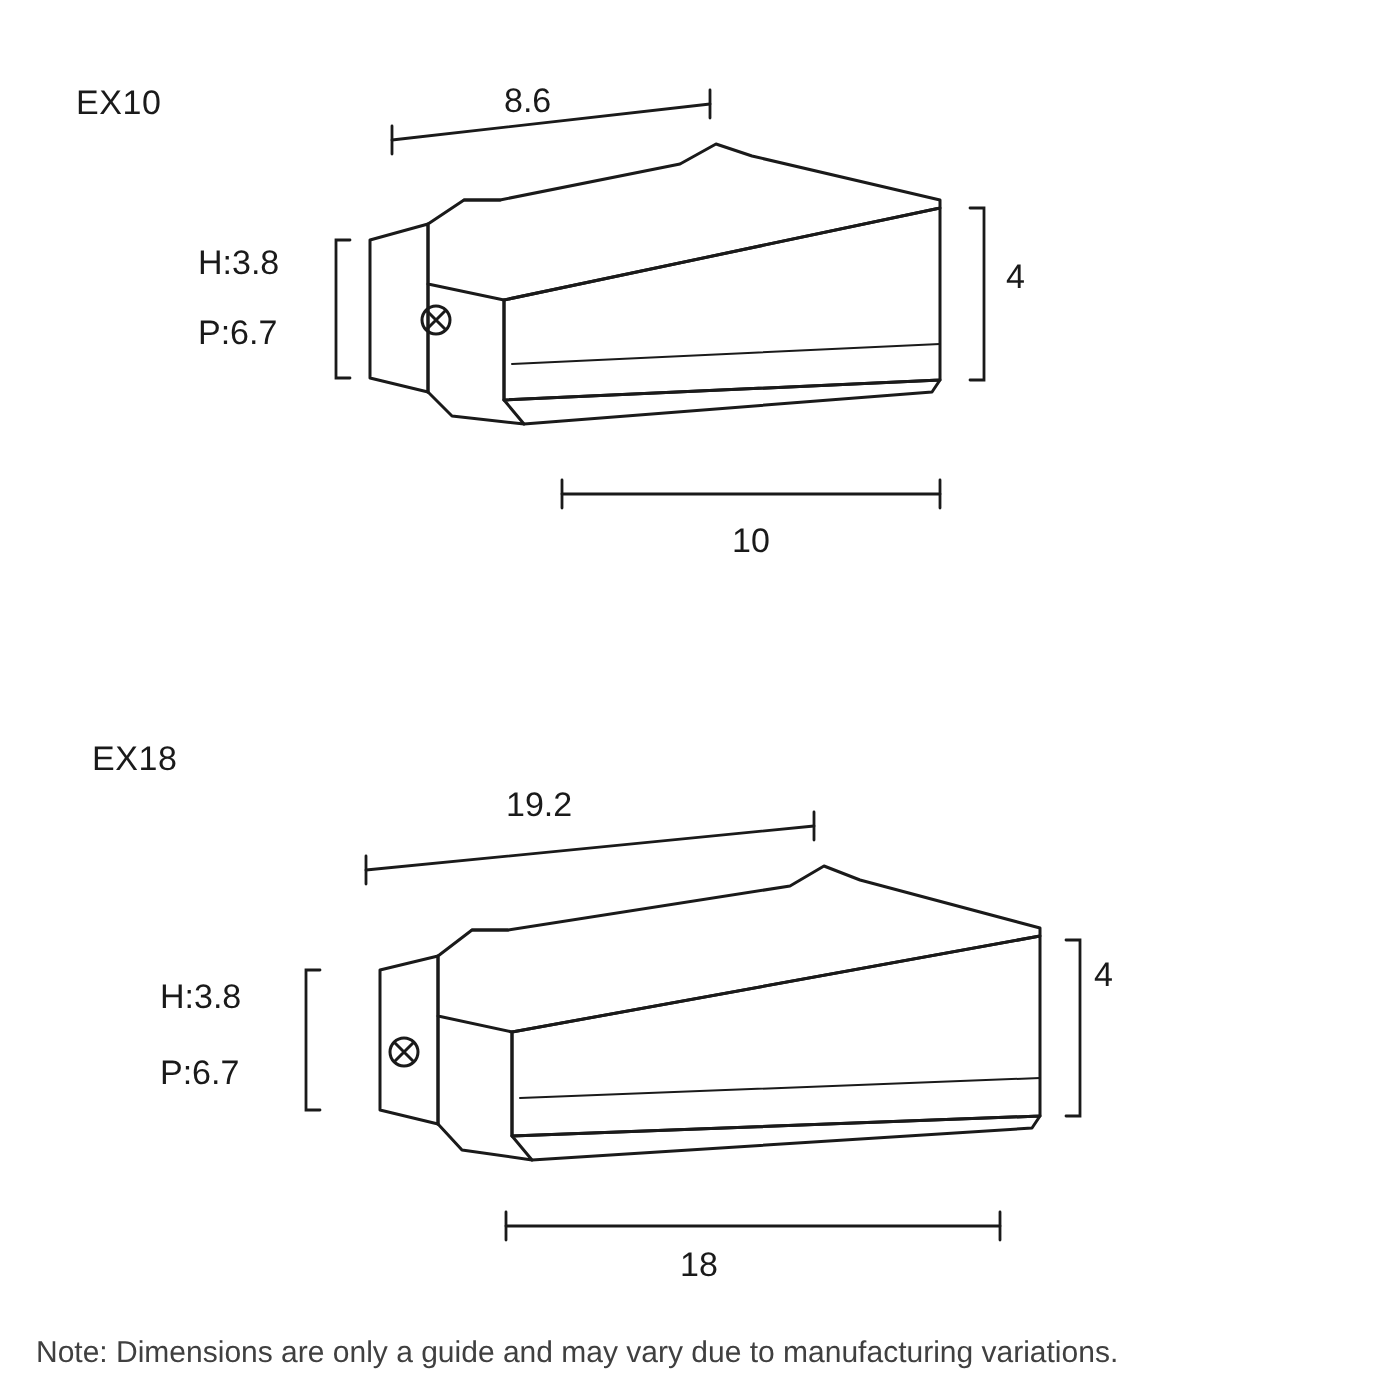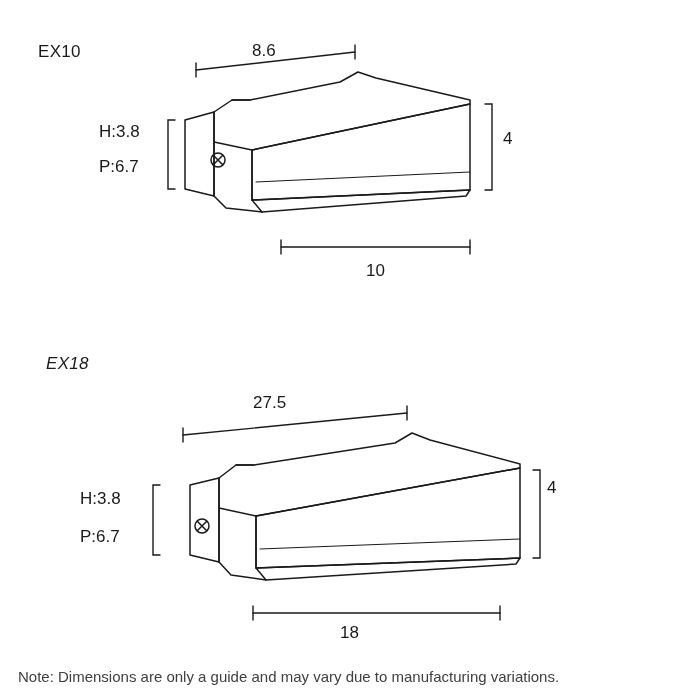--- a/index.html
+++ b/index.html
@@ -118,23 +118,23 @@
       <g class="ln" stroke-width="1.4" stroke-linecap="round">
         <path d="M281 247 L470 247"></path>
         <path d="M281 240 L281 254"></path>
         <path d="M470 240 L470 254"></path>
       </g>
     </svg>
   </div>
 
   <div class="drawing" id="drawing-ex18">
 
-    <div class="model-label" style="left:46px; top:24px;font-style:italic;">EX18</div>
+    <div class="model-label" style="left:46px; top:40px;">EX18</div>
 
-    <div class="dim-label" style="left:253px; top:63px;">27.5</div>
+    <div class="dim-label" style="left:253px; top:63px;">19.2</div>
 
     <div class="dim-label" style="left:80px; top:159px;">H:3.8</div>
 
     <div class="dim-label" style="left:80px; top:197px;">P:6.7</div>
 
     <div class="dim-label" style="left:547px; top:148px;">4</div>
 
     <div class="dim-label" style="left:340px; top:293px;">18</div>
 
     <svg width="700" height="330" viewBox="0 0 700 330">

